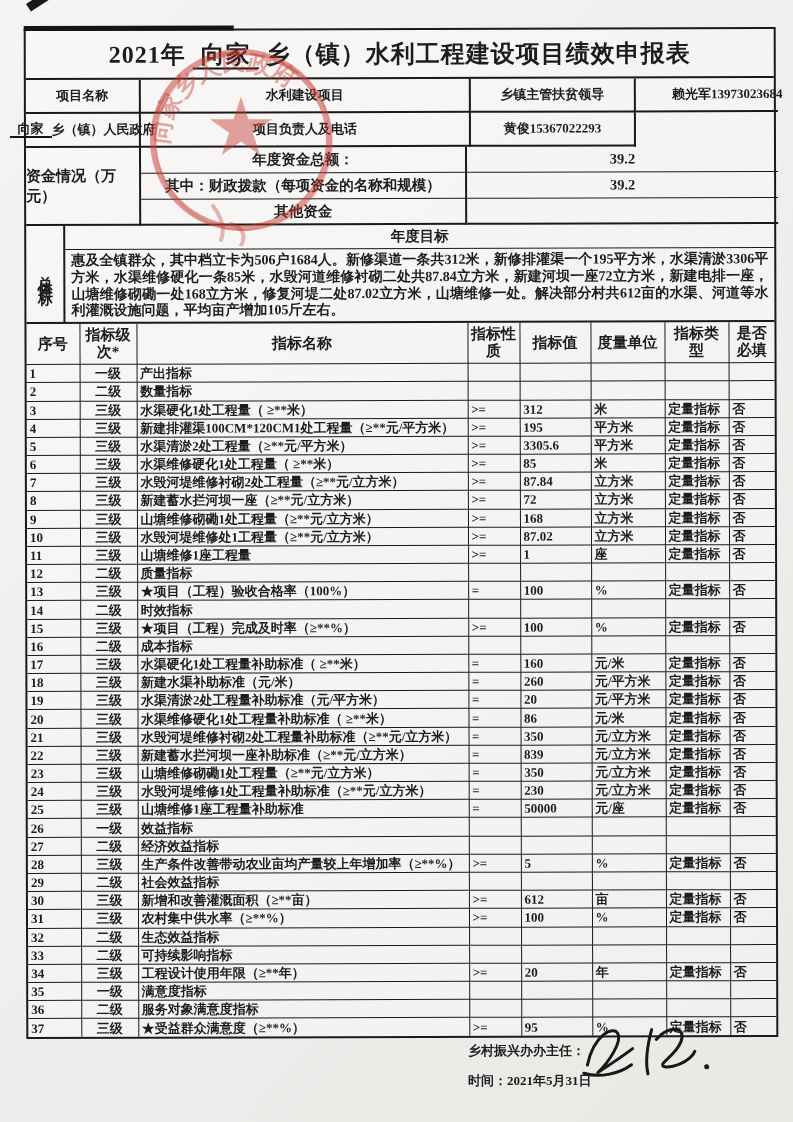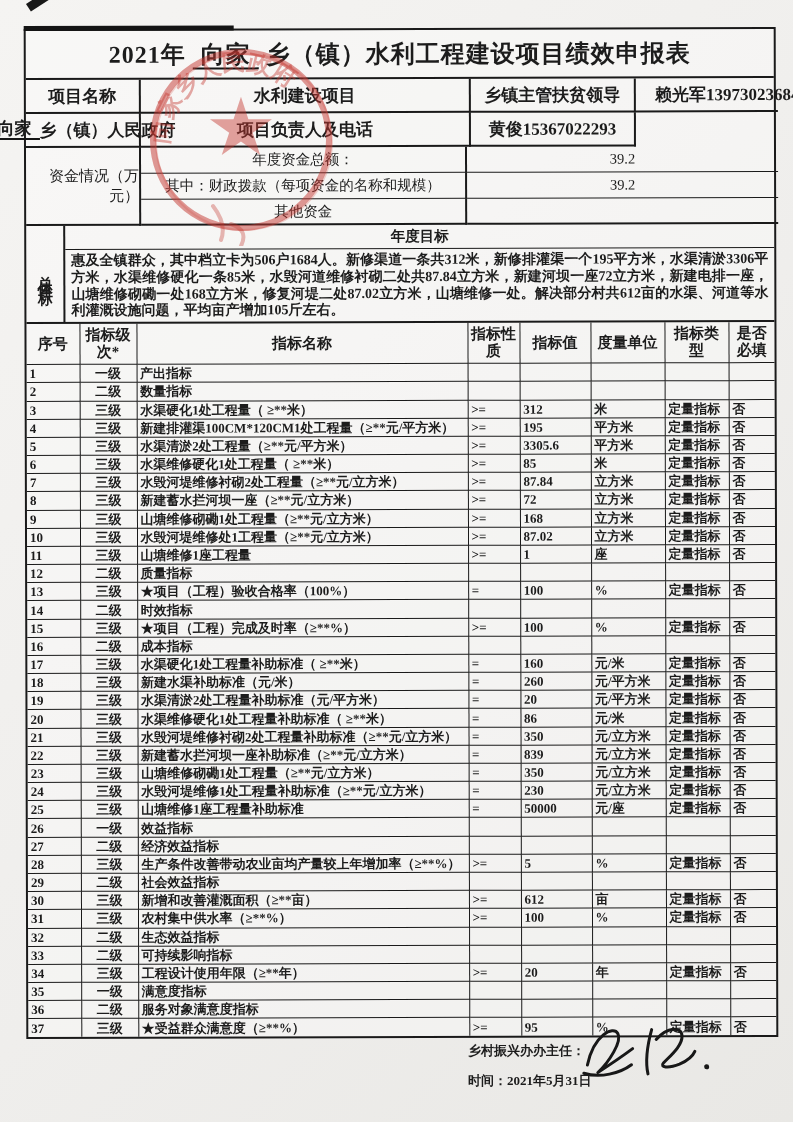--- a/index.html
+++ b/index.html
@@ -19,26 +19,26 @@
     display:flex;flex-direction:column;transform:rotate(-0.15deg);
     box-sizing:border-box;
   }
   .form::before{content:"";position:absolute;left:-2px;top:-5px;width:210px;height:5px;background:#141414;}
   
   .title-row{height:47px;border-bottom:2px solid #1a1a1a;display:flex;align-items:center;justify-content:center;flex:none;}
   .title{font-size:24px;font-weight:bold;letter-spacing:1px;white-space:nowrap;}
   .blank{border-bottom:2.5px solid #151515;padding:0 8px;display:inline-block;line-height:1.05;}
   
   .info-grid{display:grid;grid-template-columns:115px 330px 165px 142px;flex:none;}
-  .info-grid .cell{border-bottom:2px solid #1a1a1a;border-right:2px solid #1a1a1a;height:32px;display:flex;align-items:center;justify-content:center;font-size:17px;font-weight:bold;white-space:nowrap;}
+  .info-grid .cell{border-bottom:2px solid #1a1a1a;border-right:2px solid #1a1a1a;height:32px;display:flex;align-items:center;justify-content:center;font-size:13px;font-weight:bold;white-space:nowrap;}
   .info-grid .cell:nth-child(4n){border-right:none;padding-left:41px;}
   
   .funding{display:grid;grid-template-columns:115px 326px 311px;grid-auto-rows:26px;flex:none;}
-  .funding .f-label{grid-row:1/span 3;border-right:2px solid #1a1a1a;border-bottom:2px solid #1a1a1a;display:flex;align-items:center;justify-content:center;text-align:right;font-size:15px;font-weight:normal;line-height:1.35;}
-  .funding .f-cell{border-right:2px solid #1a1a1a;border-bottom:1.5px solid #1a1a1a;display:flex;align-items:center;justify-content:center;font-size:14.5px;font-weight:normal;white-space:nowrap;}
+  .funding .f-label{grid-row:1/span 3;border-right:2px solid #1a1a1a;border-bottom:2px solid #1a1a1a;display:flex;align-items:center;justify-content:center;text-align:left;font-size:15px;font-weight:bold;line-height:1.35;}
+  .funding .f-cell{border-right:2px solid #1a1a1a;border-bottom:1.5px solid #1a1a1a;display:flex;align-items:center;justify-content:center;font-size:14.5px;font-weight:bold;white-space:nowrap;}
   .funding .f-val{border-right:none;}
   .funding .f-row3{border-bottom:2px solid #1a1a1a;}
   
   .objectives{display:flex;flex:none;border-bottom:2px solid #1a1a1a;}
   .obj-label{width:37px;border-right:2px solid #1a1a1a;display:flex;align-items:center;justify-content:center;font-size:15px;font-weight:bold;writing-mode:vertical-lr;text-orientation:upright;letter-spacing:5px;}
   .obj-body{flex:1;display:flex;flex-direction:column;}
   .obj-header{height:23px;border-bottom:1.5px solid #1a1a1a;display:flex;align-items:center;justify-content:center;font-size:14.5px;font-weight:bold;}
   .obj-text{flex:1;padding:3px 6px 2px 6px;font-size:14px;font-weight:bold;line-height:16.8px;text-align:justify;}
   
   table.ind{border-collapse:collapse;table-layout:fixed;width:100%;flex:1;}

